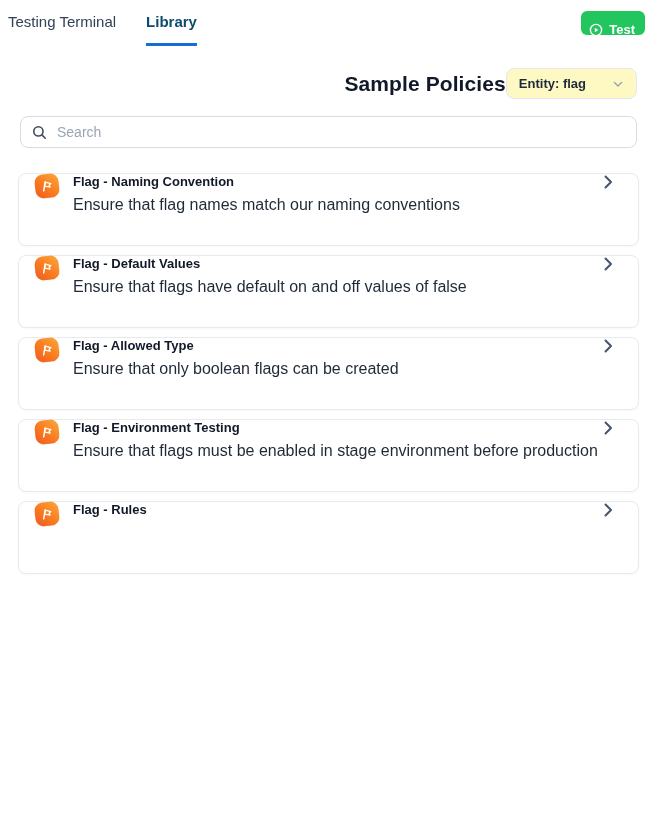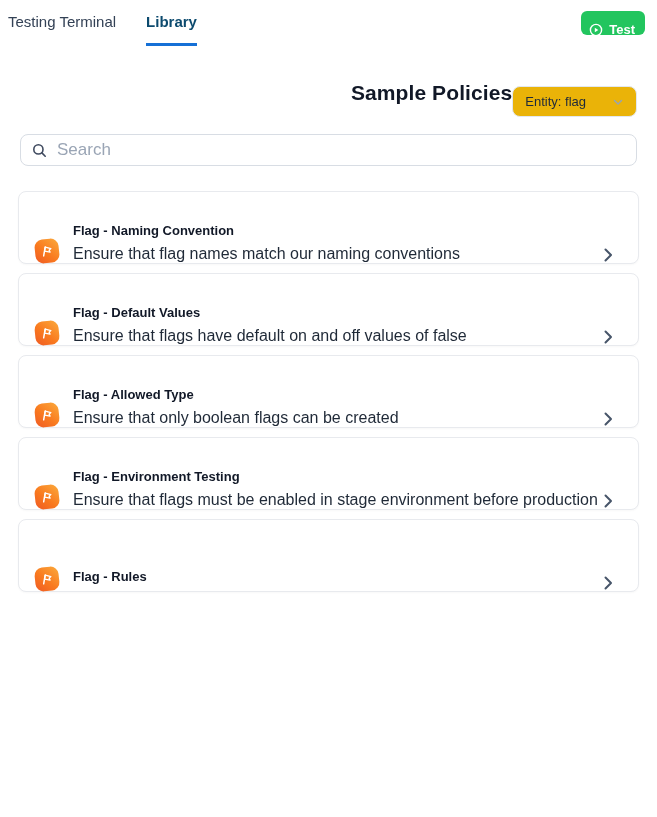--- a/index.html
+++ b/index.html
@@ -37,45 +37,45 @@
 
   
   .page-head {
     display: flex; align-items: center; justify-content: flex-end;
     padding: 22px 20px 0 20px;
   }
   .page-title { font-size: 21px; font-weight: 700; color: #111827; letter-spacing: .1px; }
 
   .entity-select {
     display: inline-flex; align-items: center; gap: 26px;
-    background: #eab308; border: 1px solid #e2e8f0; border-radius: 8px;
+    background: #fef9c3; border: 1px solid #e2e8f0; border-radius: 8px;
     height: 31px; padding: 0 12px; cursor: pointer;
-    font-size: 13px; font-weight: 400; color: #1e293b; margin-top: 18px;
+    font-size: 13px; font-weight: 700; color: #1e293b;
   }
   .entity-select .chev { color: #94a3b8; display:flex; }
 
   
   .search-wrap { padding: 17px 20px 0 20px; }
   .search-box {
     display: flex; align-items: center; gap: 10px;
     height: 32px; border: 1px solid #d8dde4; border-radius: 8px;
     padding: 0 11px; background: #ffffff;
   }
   .search-box svg { flex: 0 0 auto; }
   .search-box input {
     border: none; outline: none; flex: 1;
-    font-size: 17px; color: #000000; background: transparent;
+    font-size: 14px; color: #000000; background: transparent;
     font-family: inherit;
   }
   .search-box input::placeholder { color: #9aa5b5; }
 
   
   .policy-list { padding: 25px 18px 0 18px; display: flex; flex-direction: column; gap: 9px; }
   .policy-row {
-    display: flex; align-items: flex-end;
+    display: flex; align-items: flex-start;
     background: #ffffff; border: 1px solid #e8eaee; border-radius: 8px;
     height: 73px; padding: 0 22px 0 16px;
     cursor: pointer; box-shadow: 0 1px 2px rgba(15,23,42,0.03);
   }
   .flag-icon {
     width: 24px; height: 24px; flex: 0 0 auto;
     border-radius: 8px;
     background: linear-gradient(225deg, #fbaa3c 0%, #f97a1f 55%, #ef5a24 100%);
     transform: rotate(-6deg);
     display: flex; align-items: center; justify-content: center;

